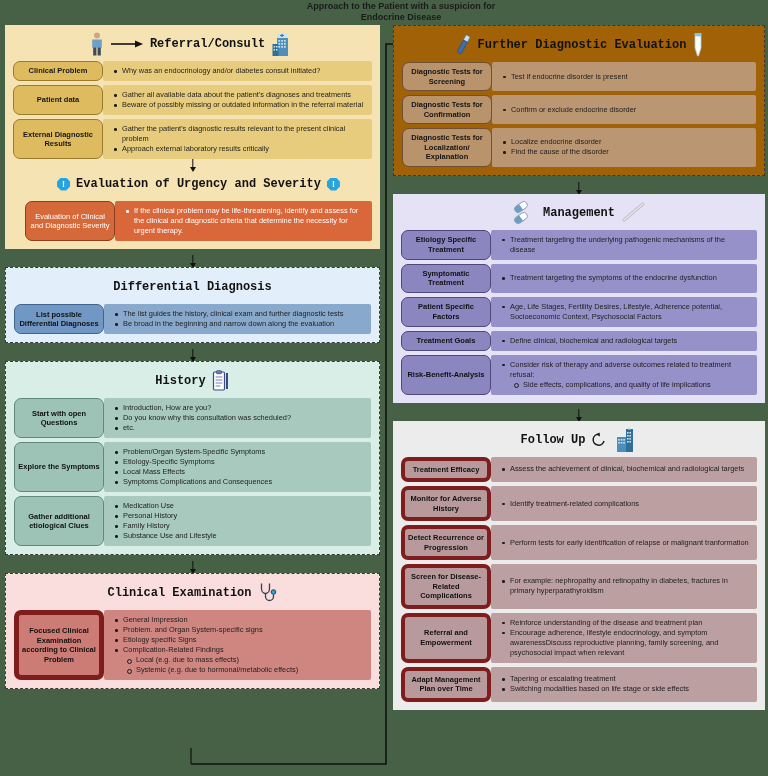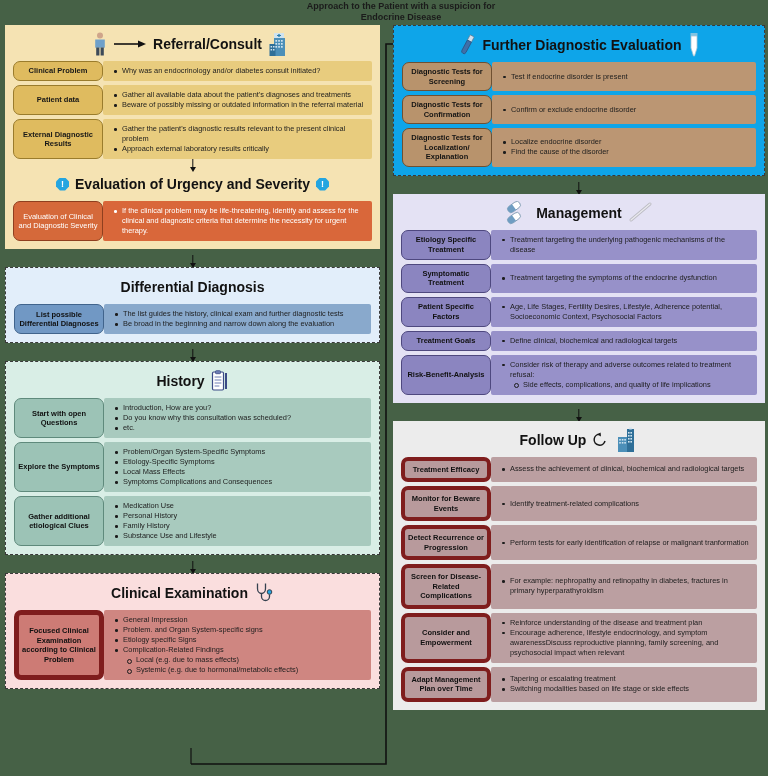--- a/index.html
+++ b/index.html
@@ -25,21 +25,21 @@
   .col-right { position:absolute; left:392px; top:25px; width:372px; }
 
   
   .panel { position:relative; padding:6px 8px 8px 8px; margin-bottom:6px; }
   .panel.dashed { border:1px dashed #3a3a3a; }
 
   .panel-head {
     display:flex; align-items:center; justify-content:center;
     gap:6px; height:26px; margin-bottom:4px;
   }
-  .panel-head .ttl { font-size:14px; font-weight:bold; color:#121212; white-space:nowrap; }
+  .panel-head .ttl { font-size:12px; font-weight:bold; color:#121212; white-space:nowrap;font-family:Liberation Mono, monospace; }
 
   
   .row { display:flex; align-items:stretch; margin-bottom:4px; }
   .row:last-child { margin-bottom:0; }
   .rlabel {
     width:90px; flex:0 0 90px;
     display:flex; align-items:center; justify-content:center;
     text-align:center;
     font-size:7.5px; font-weight:bold; line-height:9.5px;
     padding:4px 3px;
@@ -64,39 +64,39 @@
   .rbody li.sub:before {
     left:13px; top:3.5px; width:3px; height:3px; border-radius:50%;
     background:transparent; border:0.8px solid #1d1d1d;
   }
 
   
   .p-referral      { background:#f5e3b3; }
   .p-referral .rlabel { background:#dfbb5f; border:1px solid #9a7c2c; color:#171717; }
   .p-referral .rbody  { background:#e8cc7e; }
 
-  .p-urgency       { background:#f5e3b3; }
+  .p-urgency       { background:#f5e3b3;margin-left:12px; }
   .p-urgency .rlabel { background:#d5693a; border:1px solid #8f3f1f; color:#fff; font-weight:normal;}
   .p-urgency .rbody  { background:#d9673a; }
   .p-urgency .rbody li { color:#ffffff; }
   .p-urgency .rbody li:before { background:#ffffff; }
 
   .p-dd            { background:#e2eefa; }
   .p-dd .rlabel    { background:#7198c4; border:1px solid #41648c; color:#101010; }
   .p-dd .rbody     { background:#89a9cc; }
 
   .p-history       { background:#d9eee6; }
   .p-history .rlabel { background:#9cc3b6; border:1px solid #5f8a7c; color:#101010; }
   .p-history .rbody  { background:#a8cabe; }
 
   .p-exam          { background:#fadede; }
   .p-exam .rlabel  { background:#cd7b75; border:5px solid #7f1d1d; color:#101010; }
   .p-exam .rbody   { background:#cf8681; }
 
-  .p-diag          { background:#0ea5e9; }
+  .p-diag          { background:#a16207; }
   .p-diag .rlabel  { background:#b8936c; border:1px solid #6f5032; color:#141414; }
   .p-diag .rbody   { background:#bb9673; }
 
   .p-mgmt          { background:#e4e2f4; }
   .p-mgmt .rlabel  { background:#8b85c0; border:1px solid #4e487f; color:#111; }
   .p-mgmt .rbody   { background:#9791c9; }
 
   .p-follow        { background:#ececec; }
   .p-follow .rlabel { background:#b89a9c; border:4px solid #7f1d1d; color:#111; }
   .p-follow .rbody  { background:#bb9fa1; }
@@ -484,21 +484,21 @@
       </div>
       <div class="row">
         <div class="rlabel">Treatment Efficacy</div>
         <div class="rbody">
             <ul>
           <li>Assess the achievement of clinical, biochemical and radiological targets</li>
         </ul>
           </div>
       </div>
       <div class="row">
-        <div class="rlabel">Monitor for Beware Events</div>
+        <div class="rlabel">Monitor for Adverse History</div>
         <div class="rbody">
             <ul>
           <li>Identify treatment-related complications</li>
         </ul>
           </div>
       </div>
       <div class="row">
         <div class="rlabel">Detect Recurrence or Progression</div>
         <div class="rbody">
             <ul>
@@ -508,21 +508,21 @@
       </div>
       <div class="row">
         <div class="rlabel">Screen for Disease-Related Complications</div>
         <div class="rbody">
             <ul>
           <li>For example: nephropathy and retinopathy in diabetes, fractures in primary hyperparathyroidism</li>
         </ul>
           </div>
       </div>
       <div class="row">
-        <div class="rlabel">Consider and Empowerment</div>
+        <div class="rlabel">Referral and Empowerment</div>
         <div class="rbody">
             <ul>
           <li>Reinforce understanding of the disease and treatment plan</li>
           <li>Encourage adherence, lifestyle endocrinology, and symptom awarenessDiscuss reproductive planning, family screening, and psychosocial impact when relevant</li>
         </ul>
           </div>
       </div>
       <div class="row">
         <div class="rlabel">Adapt Management Plan over Time</div>
         <div class="rbody">

